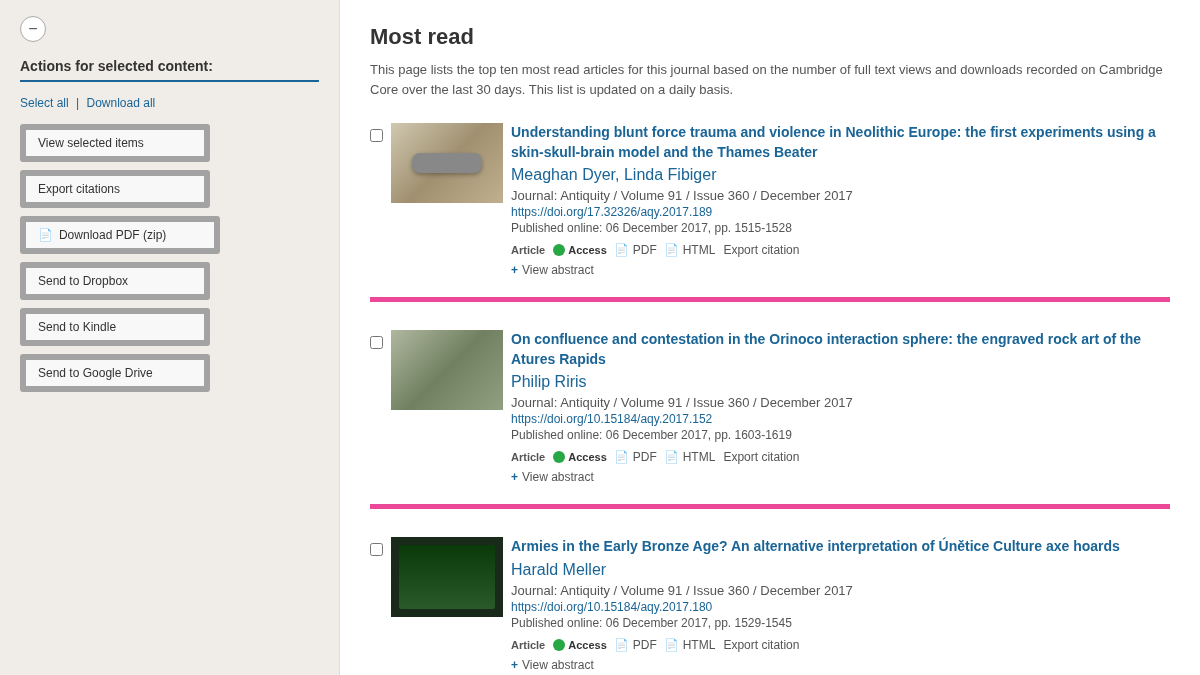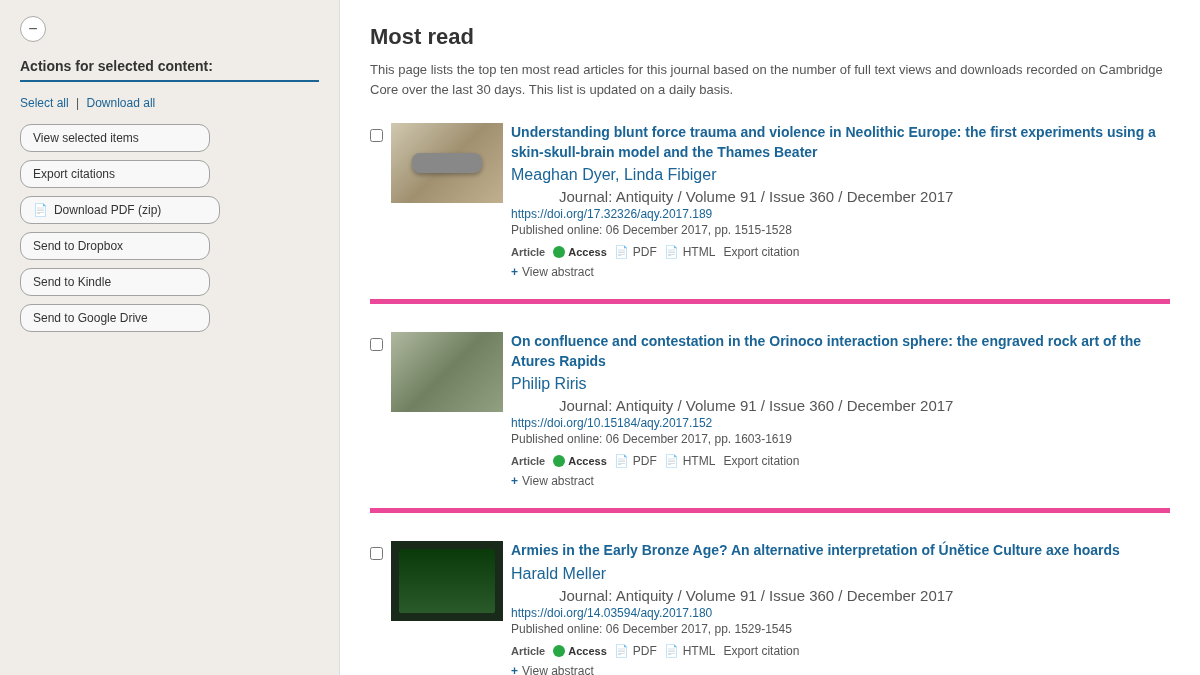--- a/index.html
+++ b/index.html
@@ -53,22 +53,22 @@
       text-decoration: none;
       cursor: pointer;
     }
     .select-links span { margin: 0 4px; }
 
     .sidebar-btn {
       display: block;
       width: 190px;
       padding: 6px 12px;
       margin-bottom: 8px;
-      border: 1px solid #a3a3a3;
-      border-radius: 11px;
+      border: 6px solid #a3a3a3;
+      border-radius: 3px;
       background: #f8f8f8;
       cursor: pointer;
       font-size: 12px;
       color: #333;
       text-align: left;
     }
     .sidebar-btn.pdf-btn {
       display: flex;
       align-items: center;
       gap: 6px;
@@ -162,24 +162,23 @@
       line-height: 1.4;
       margin-bottom: 4px;
       cursor: pointer;
     }
     .article-authors {
       font-size: 16px;
       color: #1a6496;
       margin-bottom: 4px;
     }
     .article-journal {
-      font-size: 15px;
+      font-size: 13px;
       color: #555;
       margin-bottom: 2px;
-      margin-left: 48px;
     }
     .article-doi {
       font-size: 12px;
       color: #1a6496;
       margin-bottom: 2px;
     }
     .article-published {
       font-size: 12px;
       color: #555;
       margin-bottom: 8px;
@@ -333,21 +332,21 @@
     </div>
   </div>
 
   <div class="article-item">
     <input type="checkbox" class="article-checkbox" style="">
     <div class="article-thumb thumb-3"></div>
     <div class="article-content">
       <div class="article-title">Armies in the Early Bronze Age? An alternative interpretation of Únětice Culture axe hoards</div>
       <div class="article-authors">Harald Meller</div>
       <div class="article-journal">Journal: Antiquity / Volume 91 / Issue 360 / December 2017</div>
-      <div class="article-doi">https://doi.org/14.03594/aqy.2017.180</div>
+      <div class="article-doi">https://doi.org/10.15184/aqy.2017.180</div>
       <div class="article-published">Published online: 06 December 2017, pp. 1529-1545</div>
       <div class="article-actions">
         <span class="badge-article">Article</span>
         <span class="badge-access">
           <span class="access-dot"></span>
           <span>Access</span>
         </span>
         <a class="action-link">
           <span class="action-icon">📄</span>
           <span>PDF</span>

